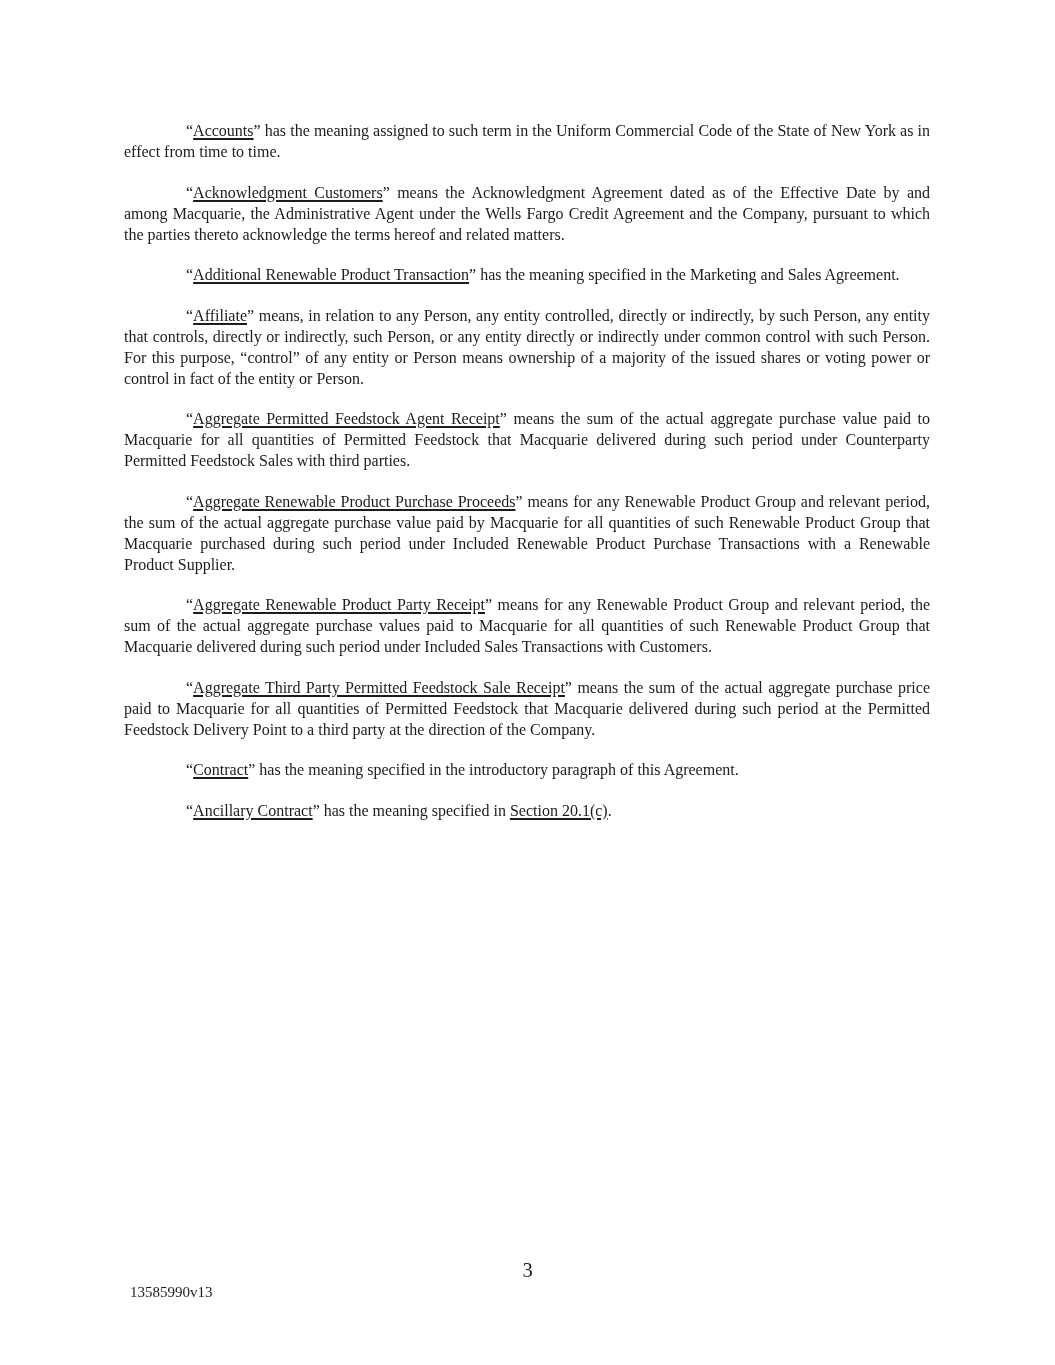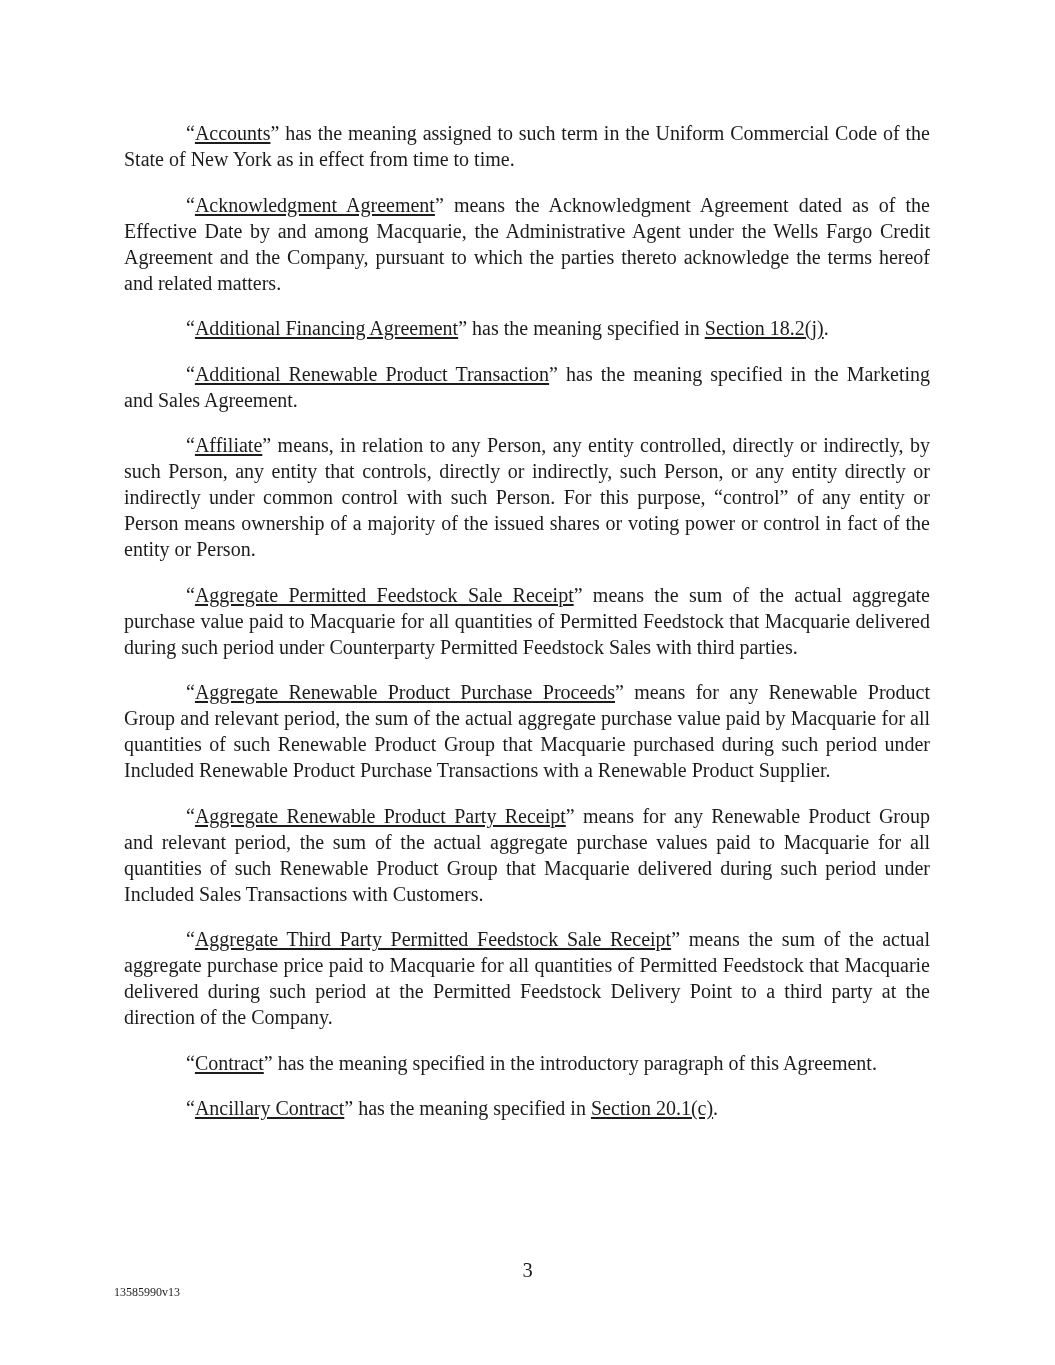--- a/index.html
+++ b/index.html
@@ -18,22 +18,22 @@
     margin: 0 auto;
   }
   .content {
     position: absolute;
     left: 124px;
     top: 120px;
     width: 806px;
   }
   .content p {
     margin: 0 0 19.5px 0;
-    font-size: 20px;
-    line-height: 26px;
+    font-size: 16px;
+    line-height: 21px;
     text-indent: 62px;
     text-align: justify;
   }
   .content p:last-child {
     margin-bottom: 16px;
   }
   .u {
     text-decoration: underline;
     text-underline-offset: 2px;
     text-decoration-thickness: 1.5px;
@@ -42,37 +42,36 @@
     position: absolute;
     left: 0;
     right: 0;
     top: 1258px;
     text-align: center;
     font-size: 20.5px;
     line-height: 24px;
   }
   .doc-id {
     position: absolute;
-    left: 114px;
+    left: 130px;
     top: 1283px;
-    font-size: 12px;
+    font-size: 15px;
     line-height: 19px;
   }
 </style>
 </head>
 <body>
 
 <div class="page">
   <div class="content" id="content">
       <p><span>“</span><span class="u">Accounts</span><span>” has the meaning assigned to such term in the Uniform Commercial Code of the State of New York as in effect from time to time.</span></p>
-      <p><span>“</span><span class="u">Acknowledgment Agreement</span><span>” means the Acknowledgment Agreement dated as of the Effective Date by and among Macquarie, the Administrative Agent under the Wells Fargo Credit Agreement and the Company, pursuant to which the parties thereto acknowledge the terms hereof and related matters.</span></p>
-      <p><span>“</span><span class="u">Additional Financing Agreement</span><span>” has the meaning specified in </span><span class="u">Section 18.2(j)</span><span>.</span></p>
+      <p><span>“</span><span class="u">Acknowledgment Customers</span><span>” means the Acknowledgment Agreement dated as of the Effective Date by and among Macquarie, the Administrative Agent under the Wells Fargo Credit Agreement and the Company, pursuant to which the parties thereto acknowledge the terms hereof and related matters.</span></p>
       <p><span>“</span><span class="u">Additional Renewable Product Transaction</span><span>” has the meaning specified in the Marketing and Sales Agreement.</span></p>
       <p><span>“</span><span class="u">Affiliate</span><span>” means, in relation to any Person, any entity controlled, directly or indirectly, by such Person, any entity that controls, directly or indirectly, such Person, or any entity directly or indirectly under common control with such Person.  For this purpose, “control” of any entity or Person means ownership of a majority of the issued shares or voting power or control in fact of the entity or Person.</span></p>
-      <p><span>“</span><span class="u">Aggregate Permitted Feedstock Sale Receipt</span><span>” means the sum of the actual aggregate purchase value paid to Macquarie for all quantities of Permitted Feedstock that Macquarie delivered during such period under Counterparty Permitted Feedstock Sales with third parties.</span></p>
+      <p><span>“</span><span class="u">Aggregate Permitted Feedstock Agent Receipt</span><span>” means the sum of the actual aggregate purchase value paid to Macquarie for all quantities of Permitted Feedstock that Macquarie delivered during such period under Counterparty Permitted Feedstock Sales with third parties.</span></p>
       <p><span>“</span><span class="u">Aggregate Renewable Product Purchase Proceeds</span><span>” means for any Renewable Product Group and relevant period, the sum of the actual aggregate purchase value paid by Macquarie for all quantities of such Renewable Product Group that Macquarie purchased during such period under Included Renewable Product Purchase Transactions with a Renewable Product Supplier.</span></p>
       <p><span>“</span><span class="u">Aggregate Renewable Product Party Receipt</span><span>” means for any Renewable Product Group and relevant period, the sum of the actual aggregate purchase values paid to Macquarie for all quantities of such Renewable Product Group that Macquarie delivered during such period under Included Sales Transactions with Customers.</span></p>
       <p><span>“</span><span class="u">Aggregate Third Party Permitted Feedstock Sale Receipt</span><span>” means the sum of the actual aggregate purchase price paid to Macquarie for all quantities of Permitted Feedstock that Macquarie delivered during such period at the Permitted Feedstock Delivery Point to a third party at the direction of the Company.</span></p>
       <p><span>“</span><span class="u">Contract</span><span>” has the meaning specified in the introductory paragraph of this Agreement.</span></p>
       <p><span>“</span><span class="u">Ancillary Contract</span><span>” has the meaning specified in </span><span class="u">Section 20.1(c)</span><span>.</span></p>
     </div>
   <div class="page-number">3</div>
   <div class="doc-id">13585990v13</div>
 </div>
 

